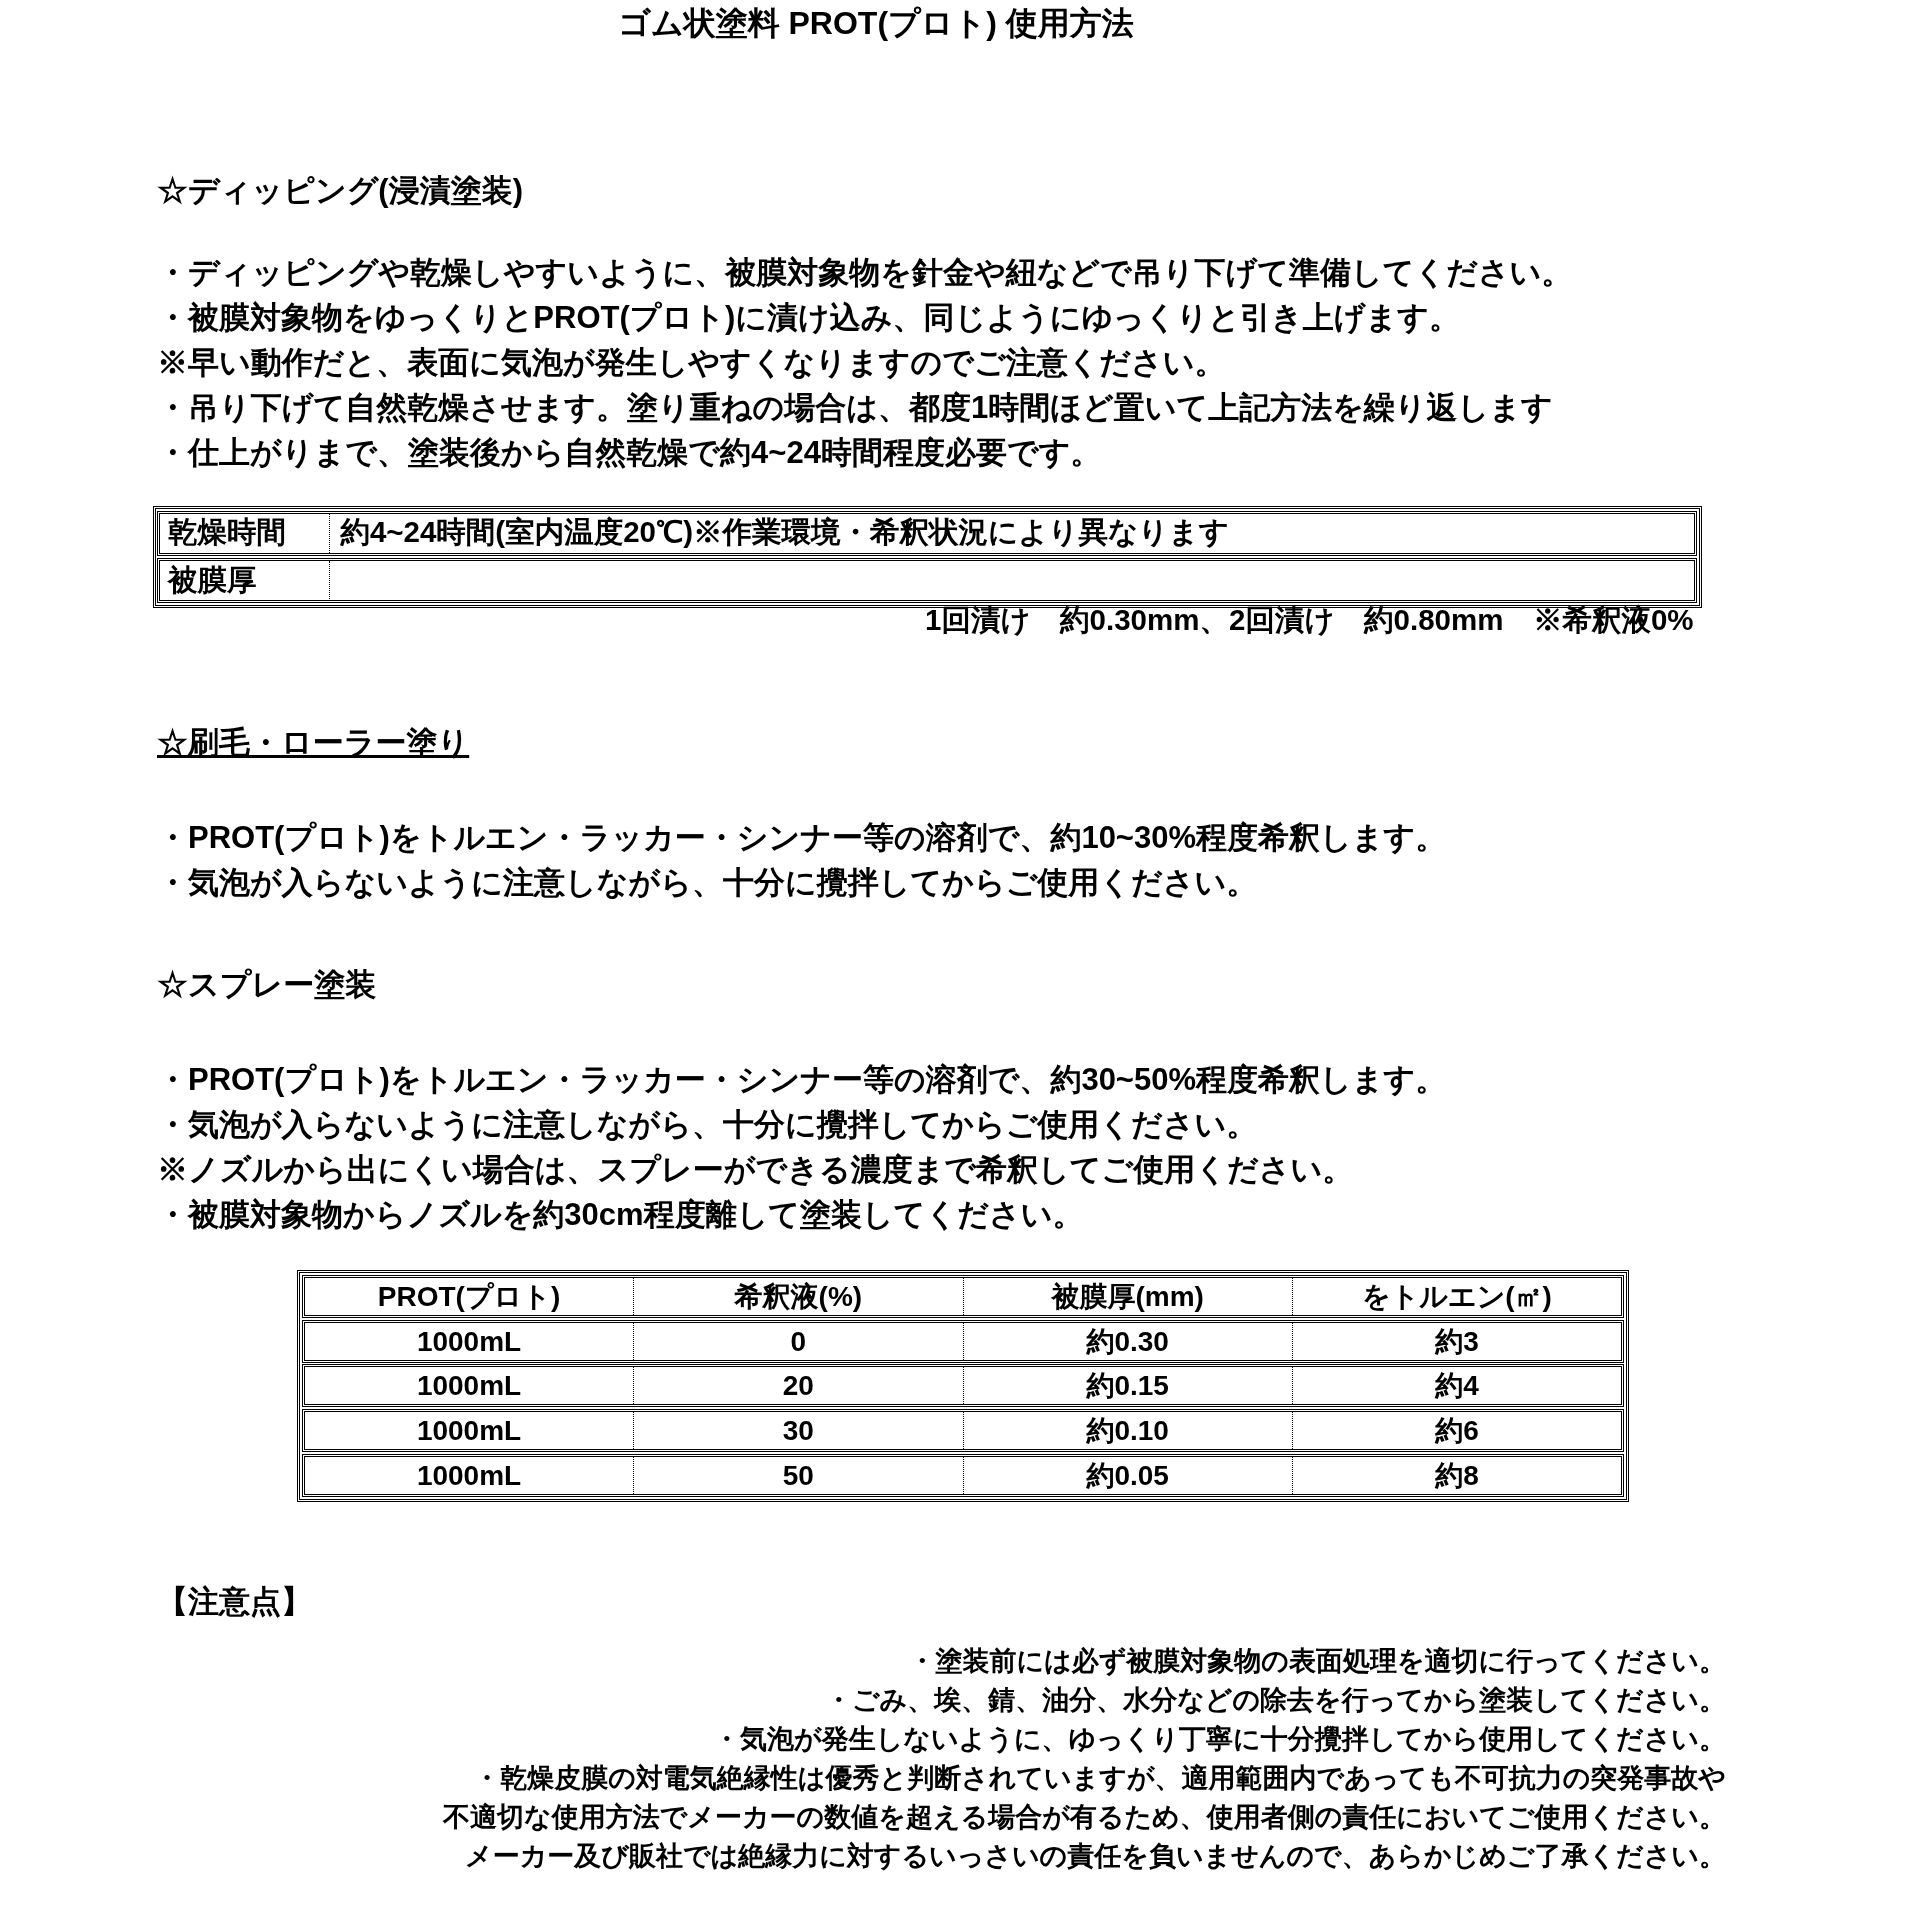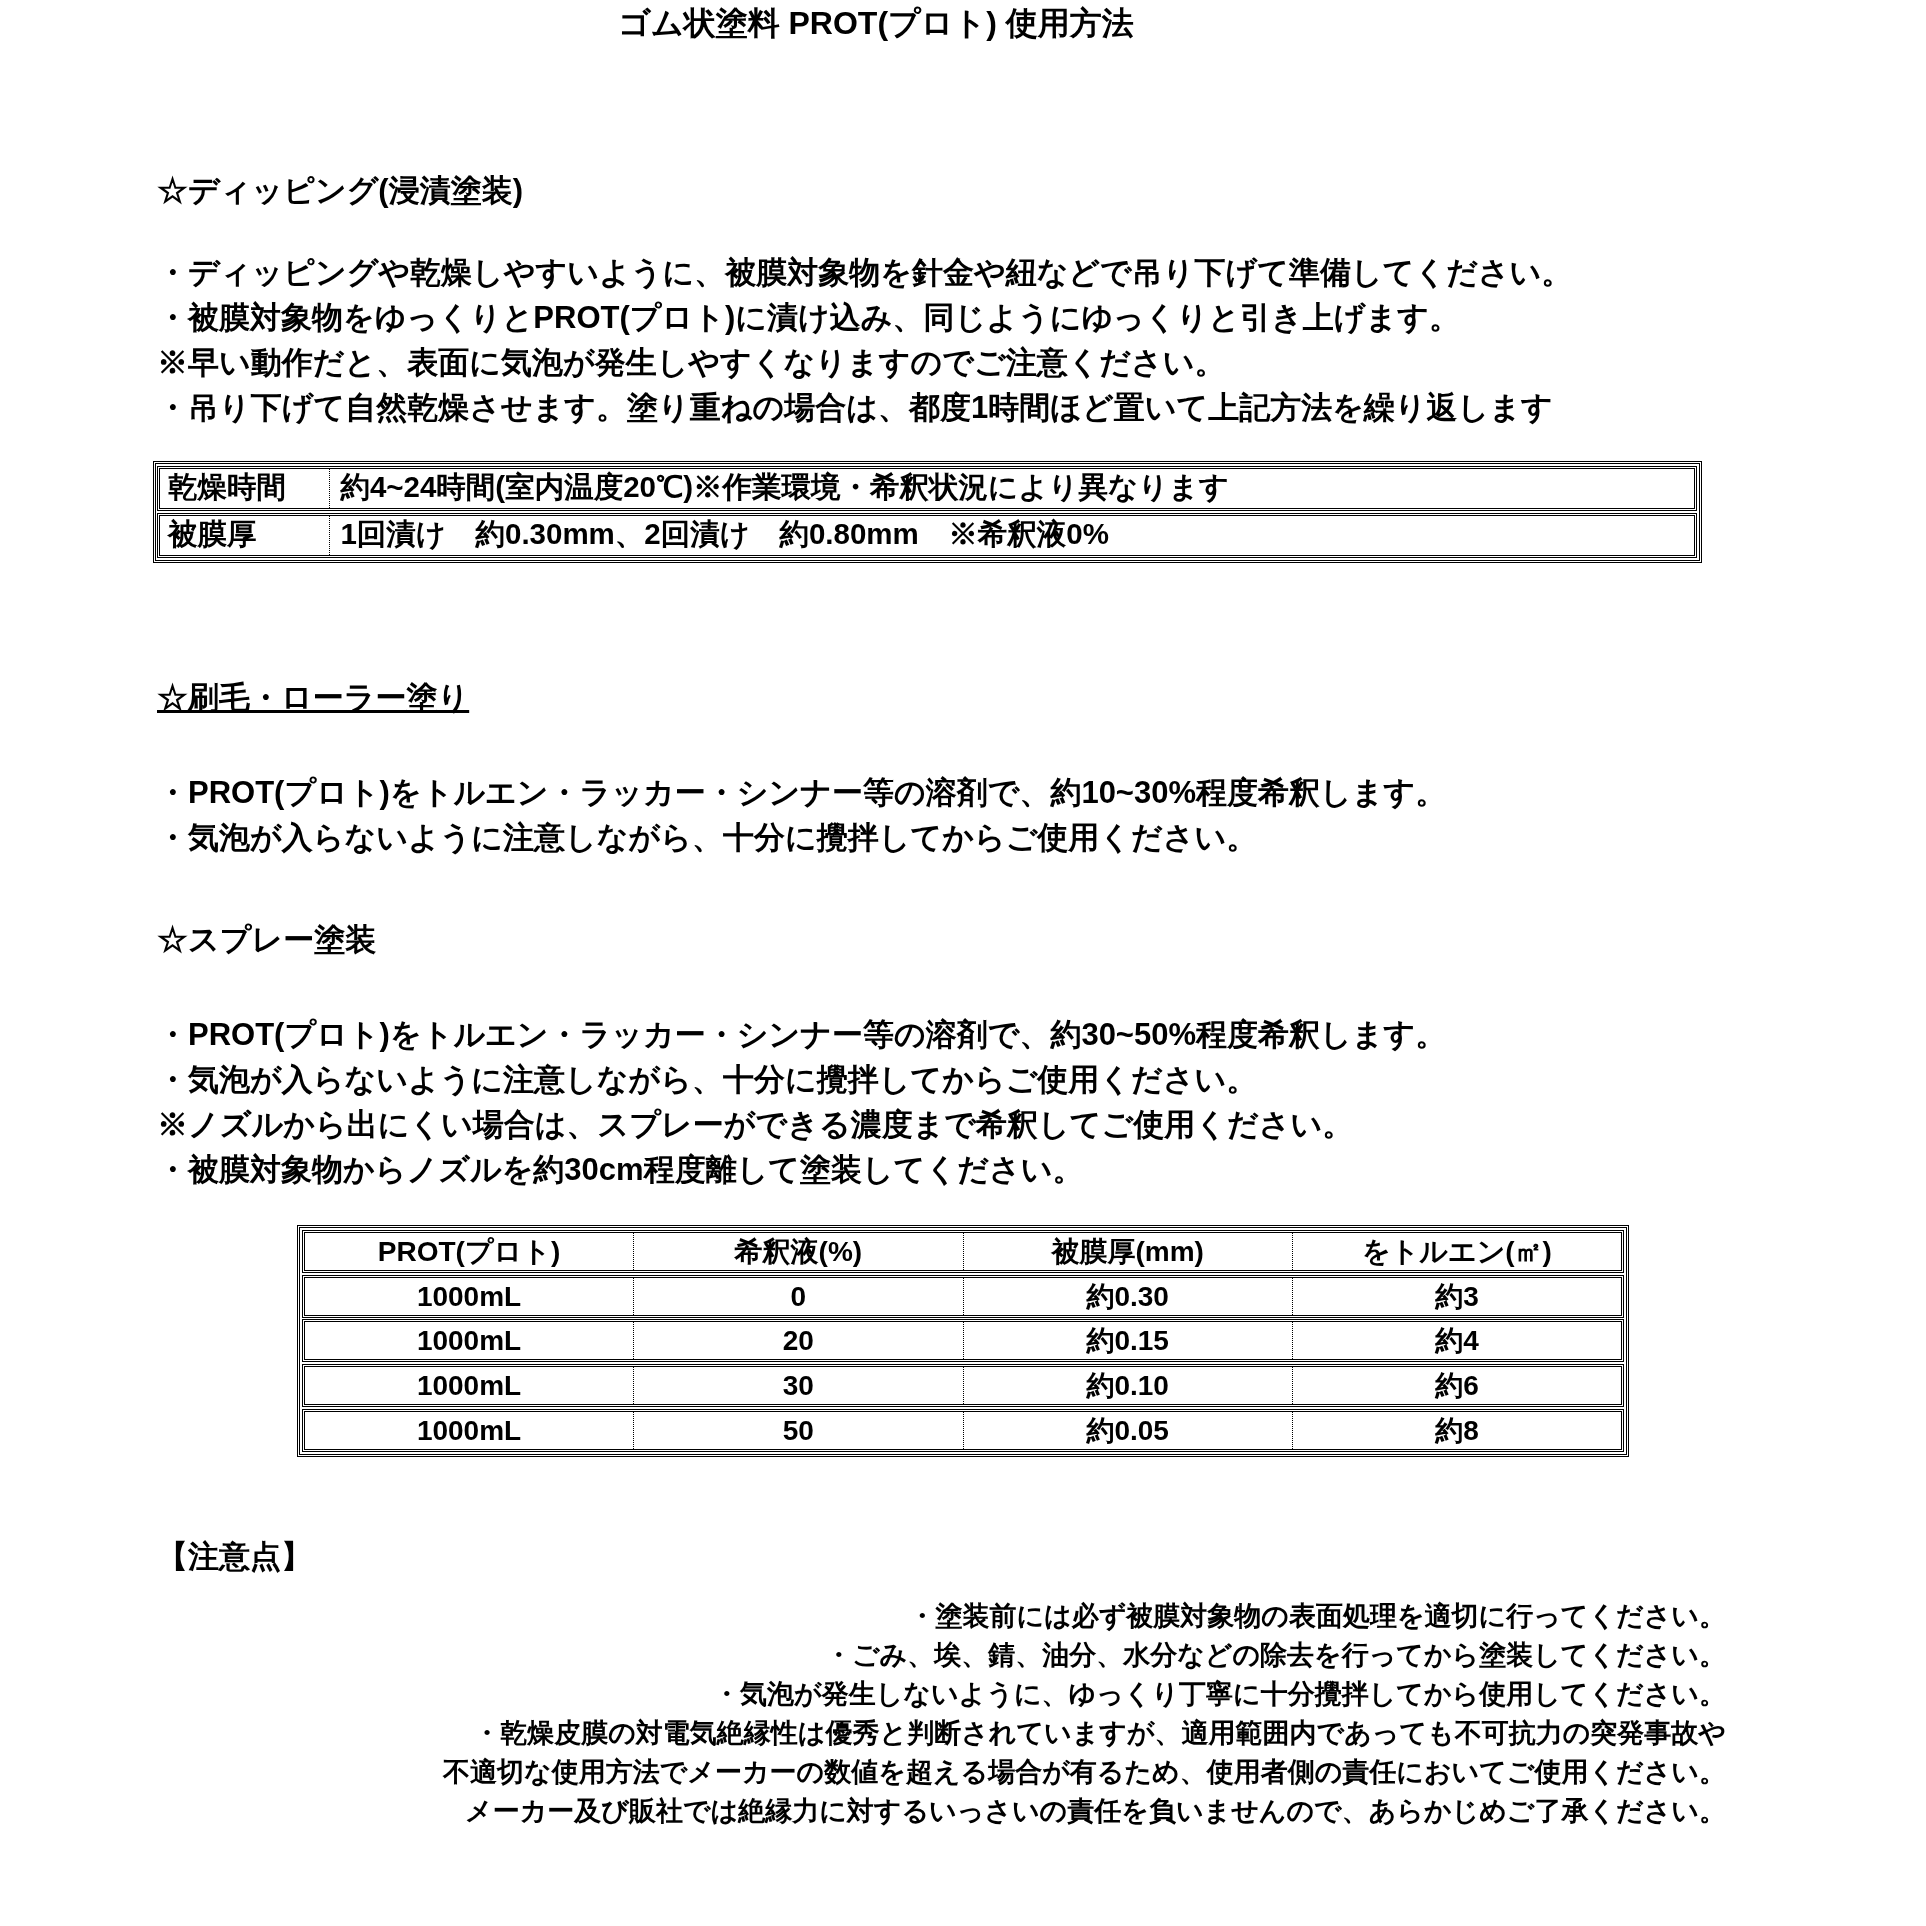--- a/index.html
+++ b/index.html
@@ -35,21 +35,21 @@
     padding:1.9px;
     box-sizing:border-box;
   }
   .dtable .drow {
     border:3.9px double #000;
     display:flex; align-items:flex-end;
     height:39px;
     font-size:29.5px;
     white-space:pre;
   }
-  .dtable .drow + .drow { margin-top:1.9px; }
+  .dtable .drow + .drow { margin-top:1.9px;flex-direction:column; }
   .dtable .dlabel {
     width:161px; align-self:stretch;
     display:flex; align-items:center;
     padding-left:7.7px;
     border-right:1.9px dotted #000;
   }
   .dtable .dvalue { flex:1; padding-left:10.3px; }
 
   #sec-brush-heading { margin-top:117px;text-decoration:underline; }
   #brush-lines { margin-top:55px; }
@@ -92,20 +92,21 @@
 
   <div class="content">
 
     <div class="heading" id="sec-dipping-heading">☆ディッピング(浸漬塗装)</div>
 
     <div class="lines" id="dipping-lines">
       <div class="line">・ディッピングや乾燥しやすいように、被膜対象物を針金や紐などで吊り下げて準備してください。</div>
       <div class="line">・被膜対象物をゆっくりとPROT(プロト)に漬け込み、同じようにゆっくりと引き上げます。</div>
       <div class="line">※早い動作だと、表面に気泡が発生しやすくなりますのでご注意ください。</div>
       <div class="line">・吊り下げて自然乾燥させます。塗り重ねの場合は、都度1時間ほど置いて上記方法を繰り返します</div>
+      <div class="line">・仕上がりまで、塗装後から自然乾燥で約4~24時間程度必要です。</div>
     </div>
 
     <div class="dtable">
       <div class="drow">
         <div class="dlabel">乾燥時間</div>
         <div class="dvalue">約4~24時間(室内温度20℃)※作業環境・希釈状況により異なります</div>
       </div>
       <div class="drow">
         <div class="dlabel">被膜厚</div>
         <div class="dvalue">1回漬け　約0.30mm、2回漬け　約0.80mm　※希釈液0%</div>

